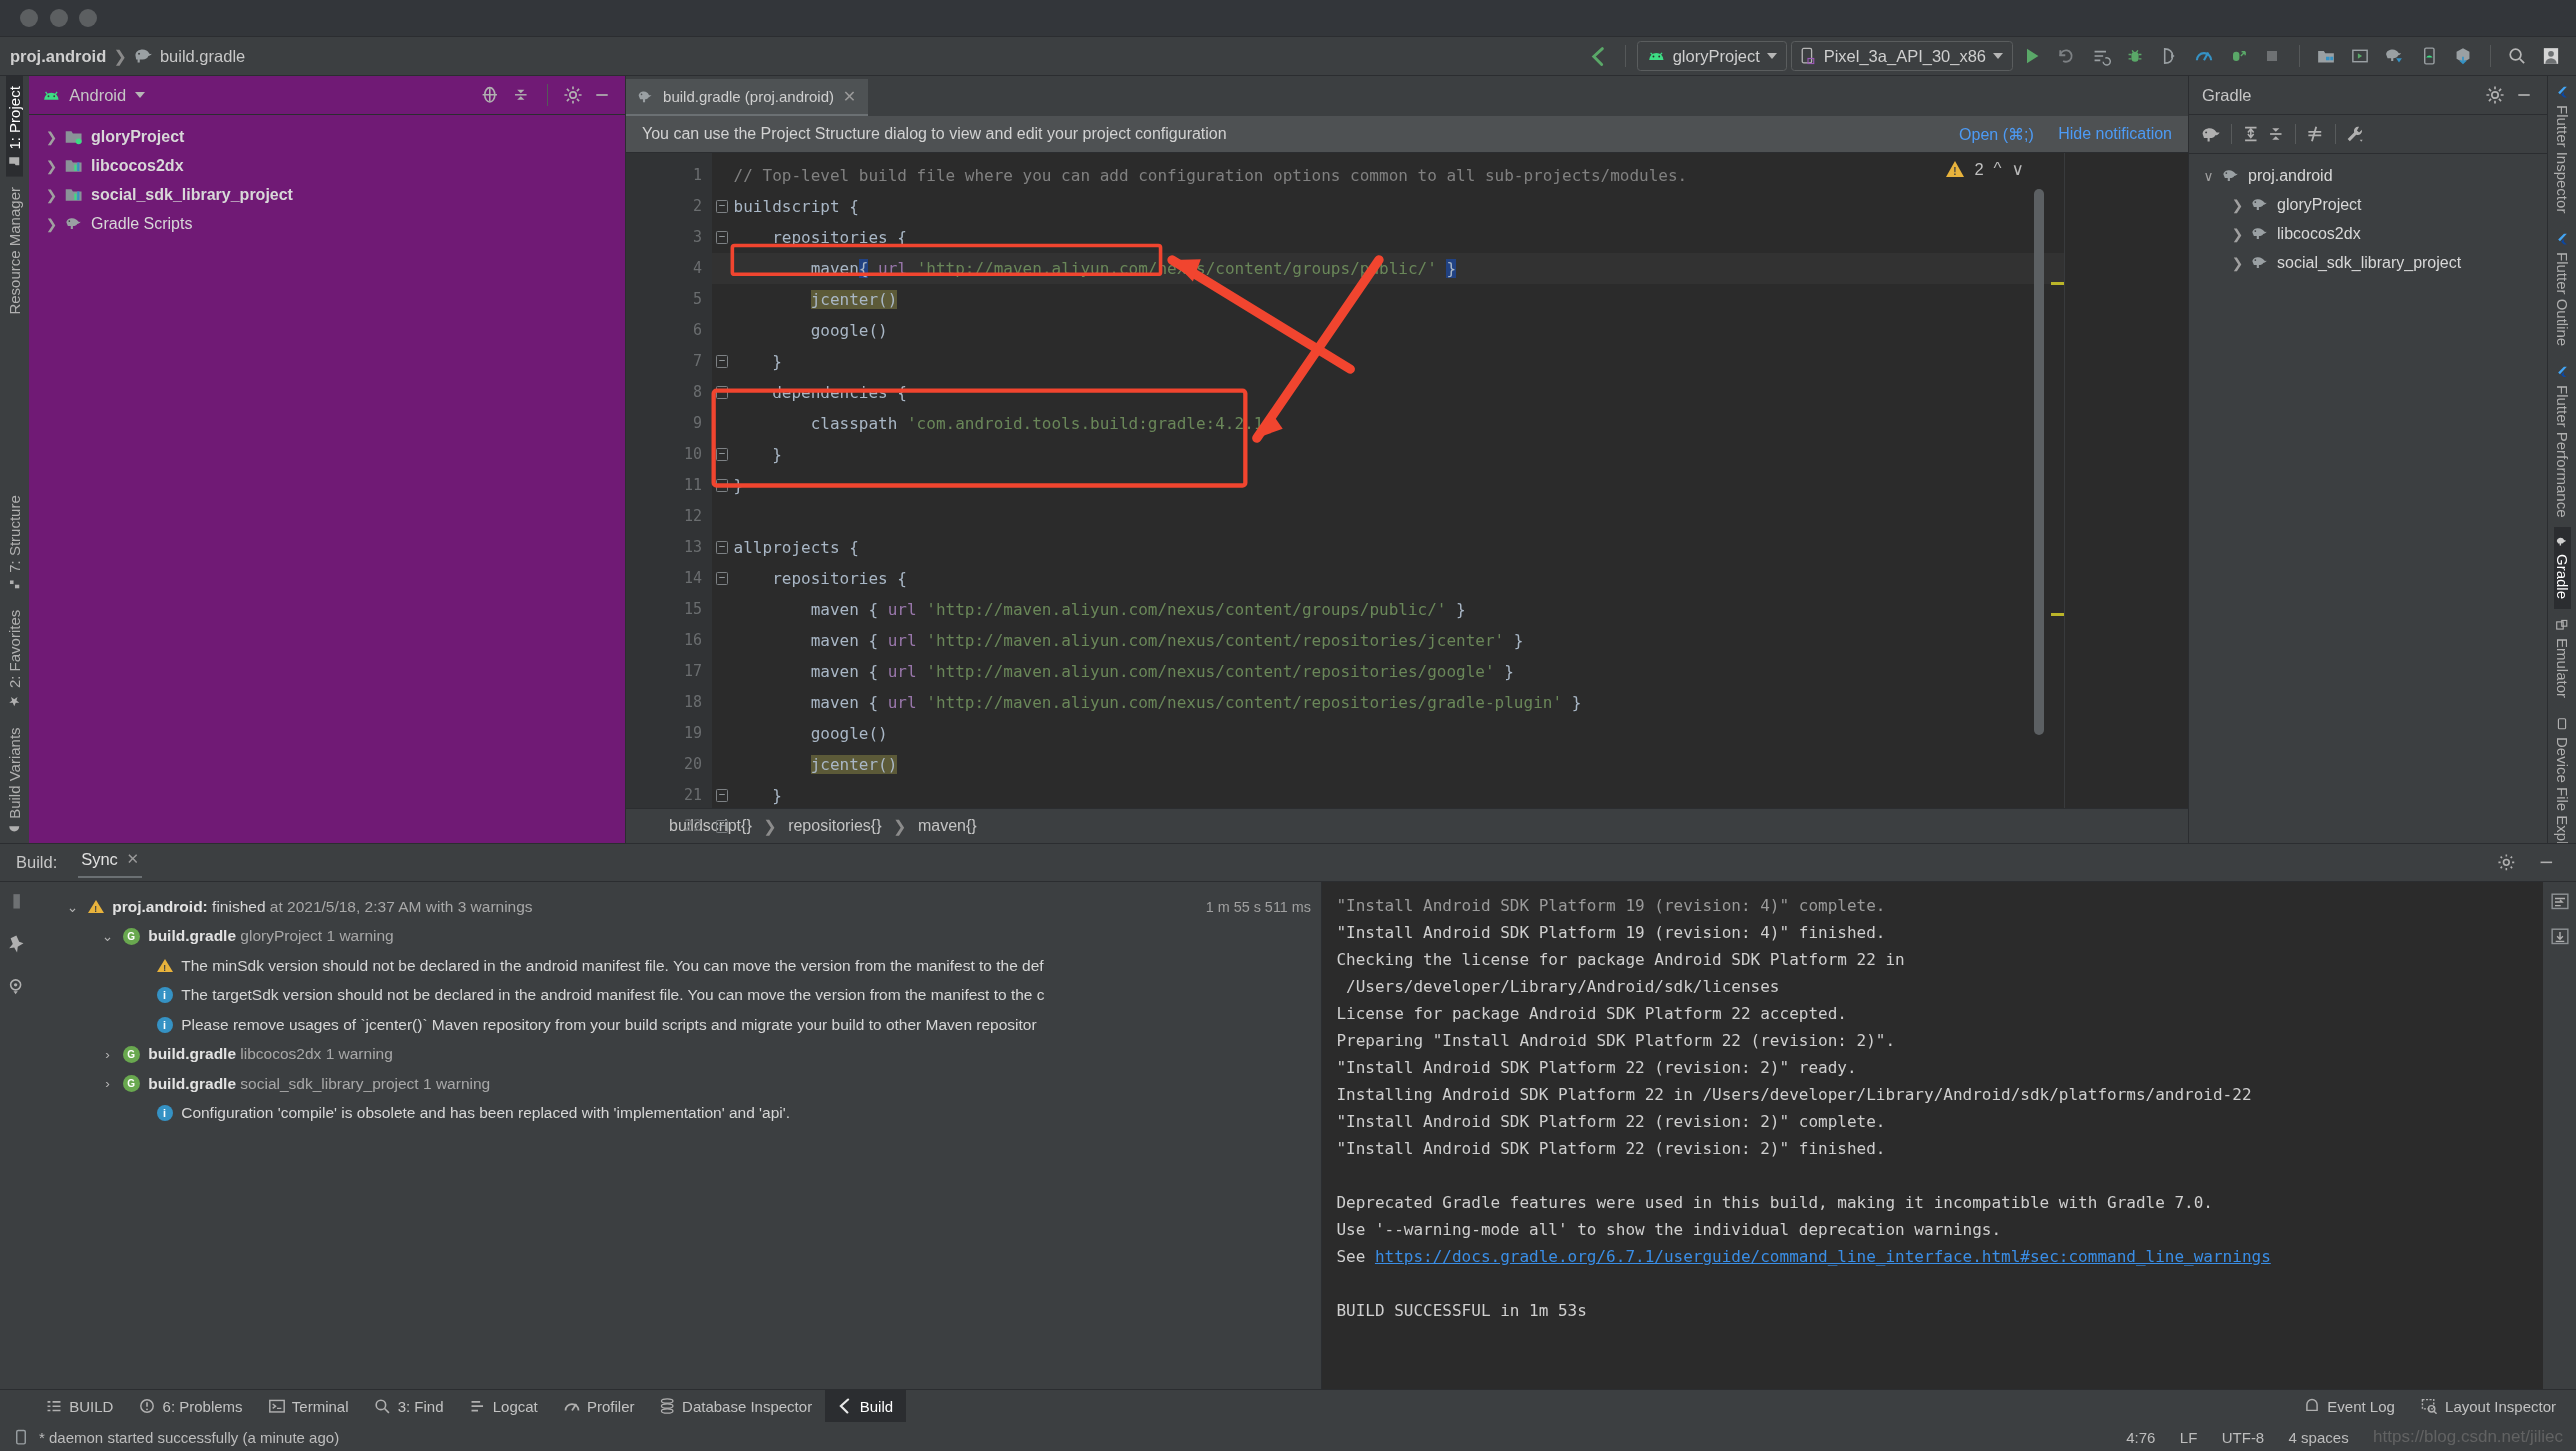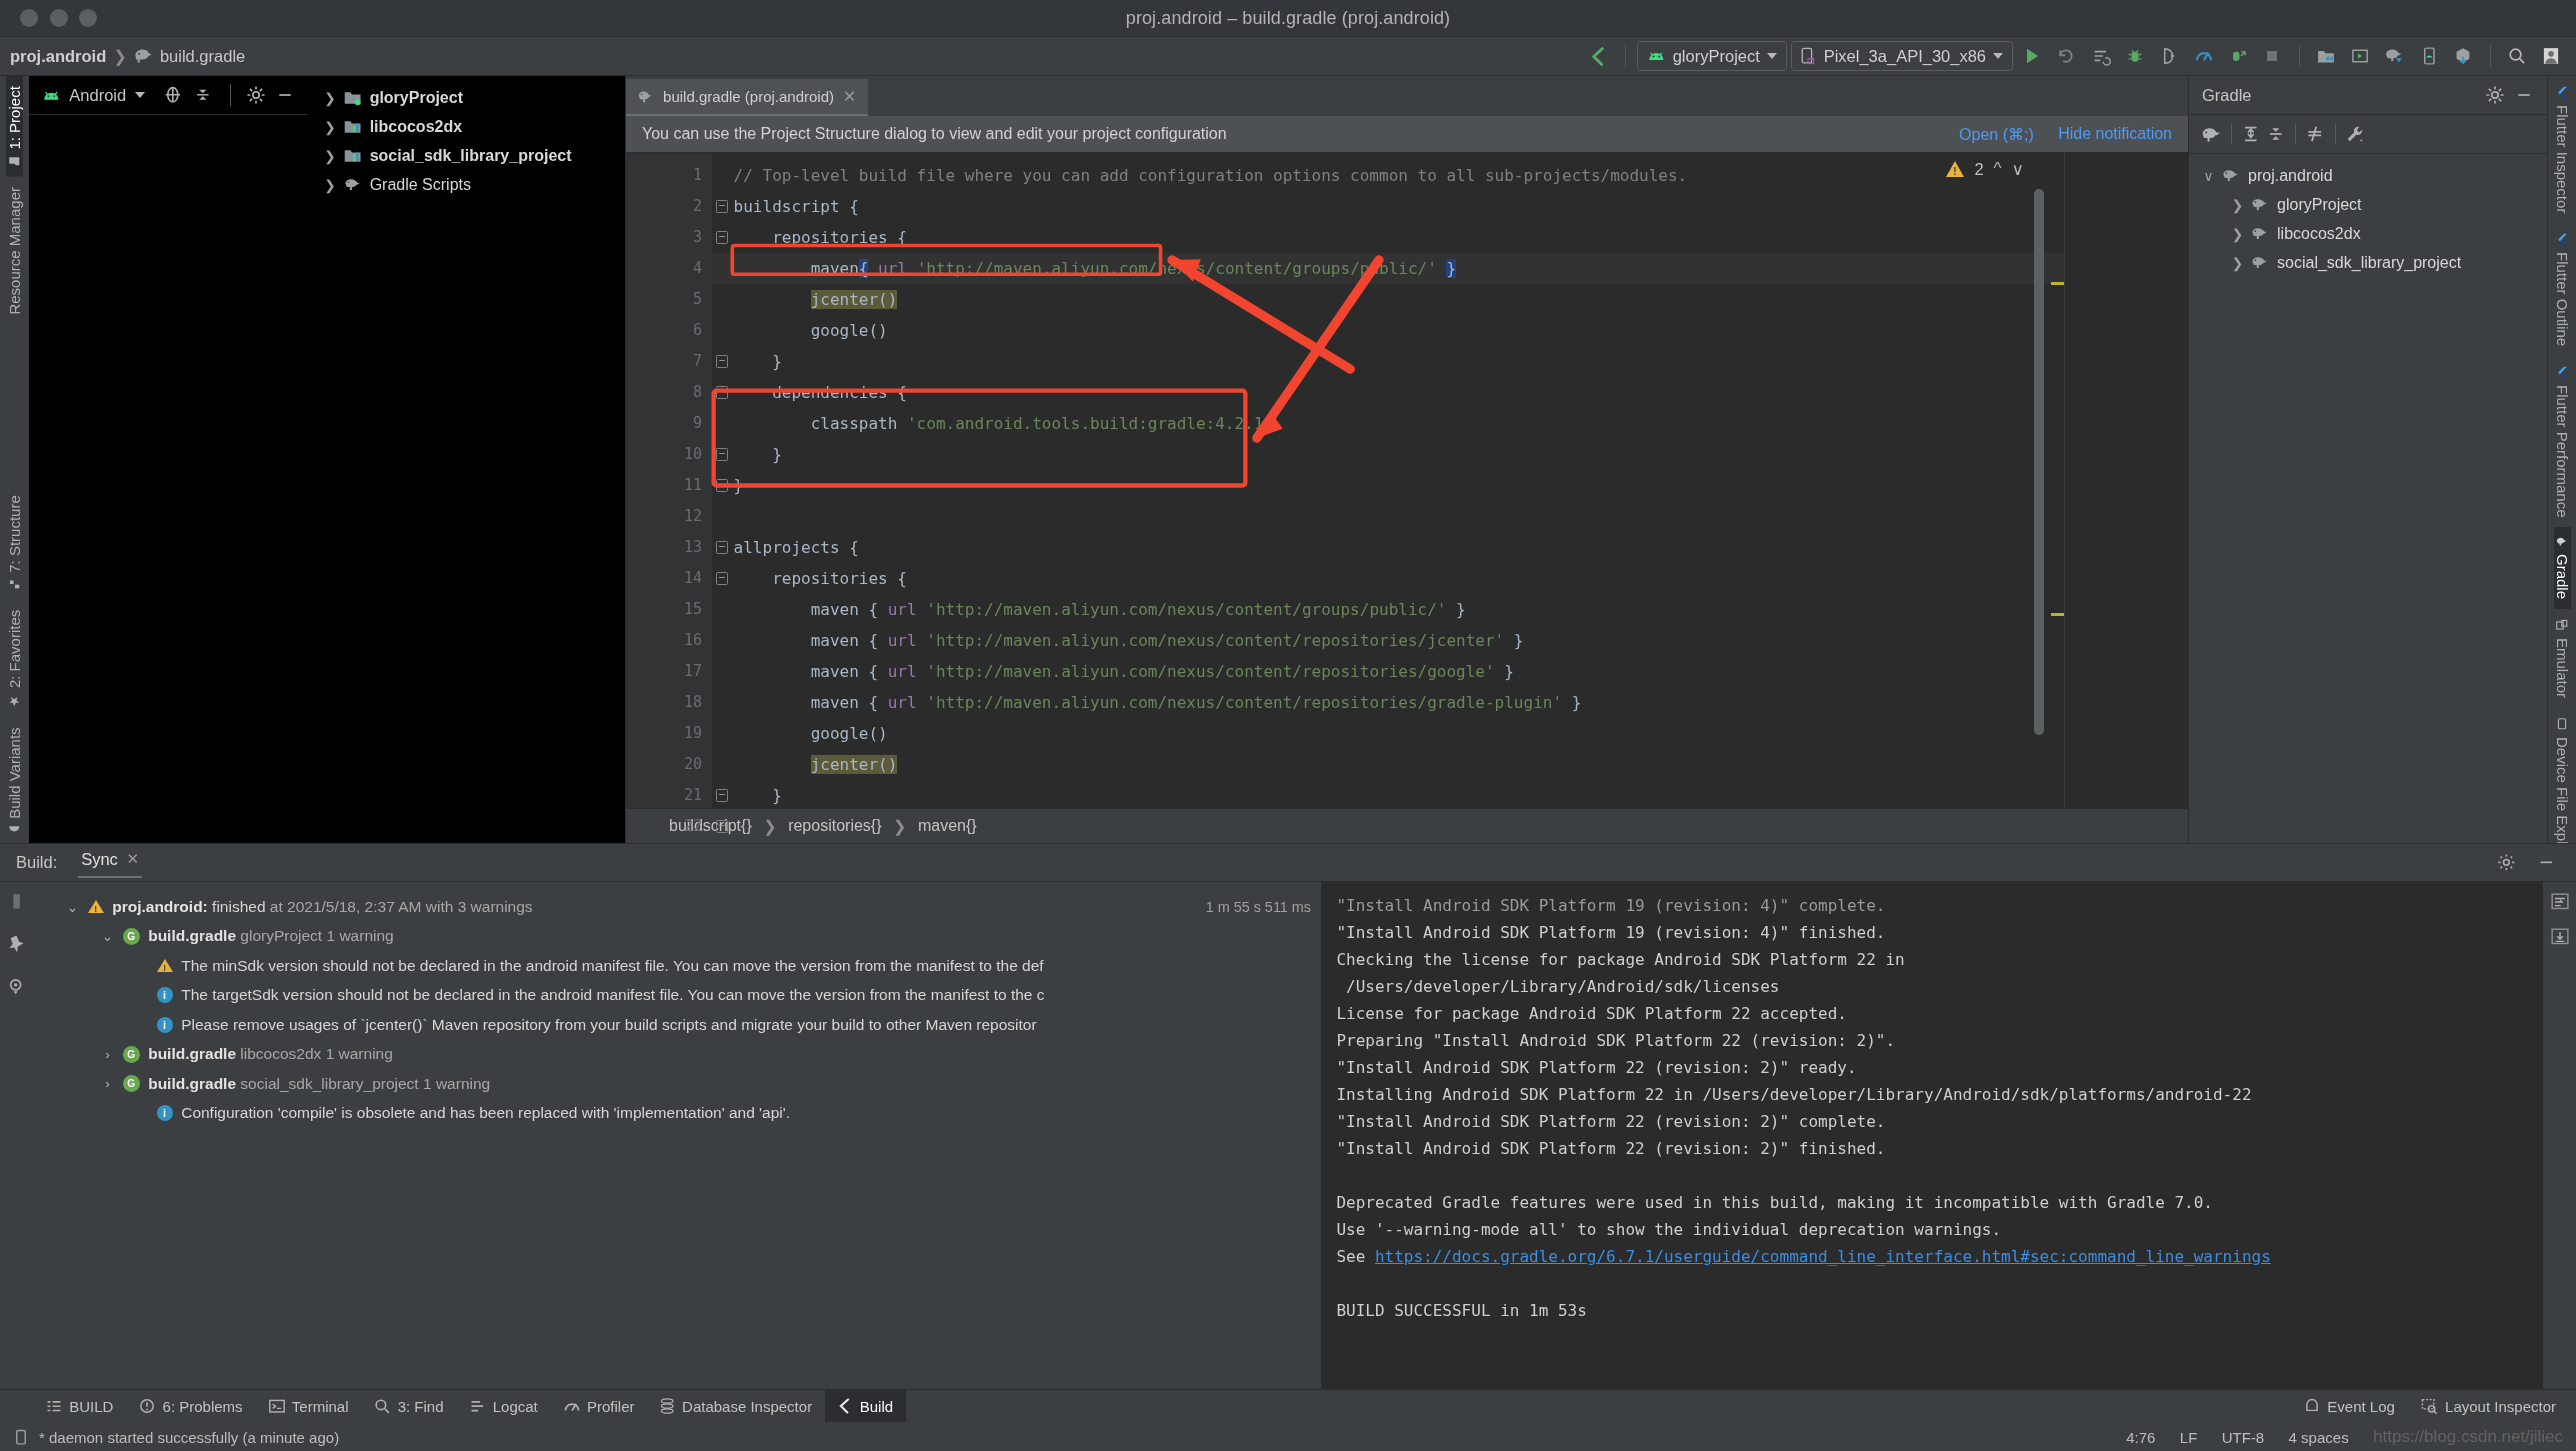--- a/index.html
+++ b/index.html
@@ -59,21 +59,21 @@
   .vtab {
     writing-mode: vertical-rl; font-size: 15px; color: #b0b0b0;
     padding: 10px 0; display: flex; align-items: center; gap: 7.2px; white-space: nowrap;
   }
   .vtab.rot180 { transform: rotate(180deg); }
   .vtab.active { background: #2b2d30; color: #ffffff; }
   .vstrip-bottom { margin-top: auto; }
 
   
   .project-panel {
-    width: 597px; background: #000000; display: flex; 
+    width: 597px; background: #701a75; display: flex; flex-direction: column;
     flex: 0 0 597px; border-right: 0.7px solid #2b2d30;
   }
   .panel-head {
     height: 39px; display: flex; align-items: center; gap: 8.6px; padding: 0 13px;
     border-bottom: 0.7px solid #2b2d30; flex: 0 0 39px;
   }
   .panel-title { font-size: 16.5px; color: #c6c6c6; }
   .panel-head .grow { flex: 1; }
   .tree { padding: 7.2px 0; font-size: 16px; color: #d4d4d4; }
   .tree-row { display: flex; align-items: center; gap: 7.2px; height: 29px; padding-left: 16px; }
@@ -221,21 +221,20 @@
 <body>
 
 <div class="app">
 
   <div class="titlebar">
     <div class="traffic">
       <div class="dot"></div>
       <div class="dot"></div>
       <div class="dot"></div>
     </div>
-    <div class="title-text">proj.android – build.gradle (proj.android)</div>
   </div>
 
   <div class="toolbar">
     <div class="crumbs">
       <span class="b-strong">proj.android</span>
       <span class="crumb-sep">❯</span>
       <span>
         <svg width="18.7" height="16" viewBox="0 0 26 22">
             <path d="M2 10c0-5 5-8 10-8 4 0 7 2 9 5 1 2 4 1 4 1s-2 3-5 3c-1 3-4 5-8 5H8v4H5v-4H3z" fill="#9aa0a3"></path>
             <circle cx="7" cy="8" r="1.4" fill="#3c3f41"></circle>

